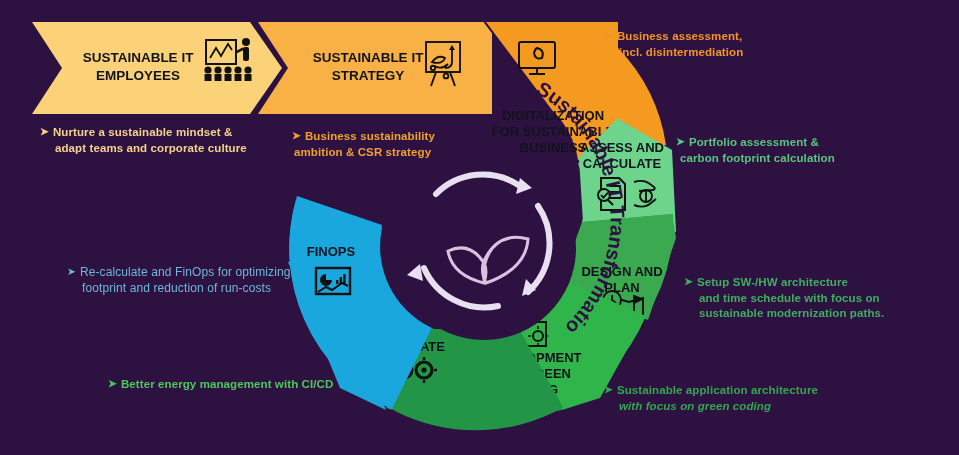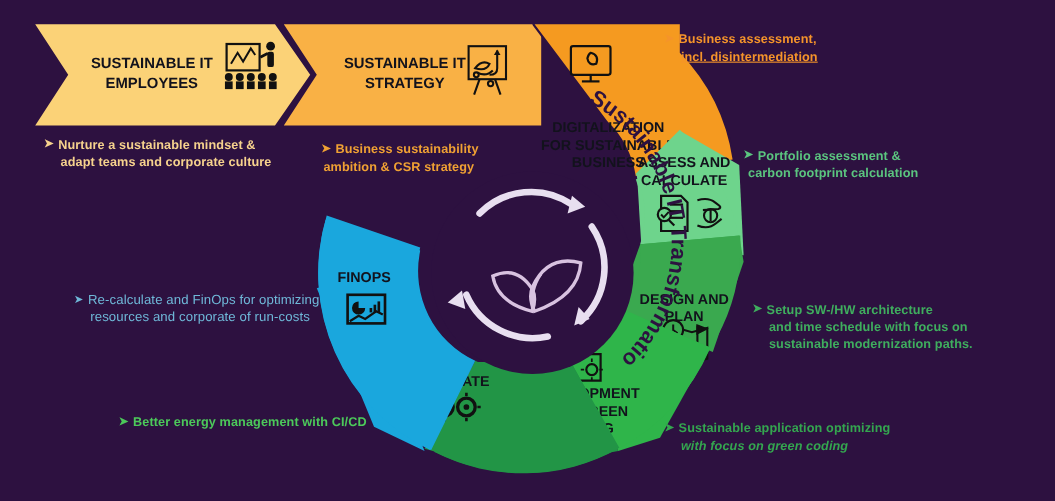--- a/index.html
+++ b/index.html
@@ -217,41 +217,41 @@
     <span class="txt" style="margin-left:15px;">adapt teams and corporate culture</span>
   </div>
 
   <div class="bullet" style="left: 292px; top: 128px; width: 190px; color: rgb(240, 161, 51);">
     <span class="chev">➤</span><span class="txt">Business sustainability</span><br>
     <span class="txt" style="margin-left:2px;">ambition &amp; CSR strategy</span>
   </div>
 
   <div class="bullet" style="left: 604px; top: 28px; width: 220px; color: rgb(245, 148, 42);">
     <span class="chev">➤</span><span class="txt">Business assessment,</span><br>
-    <span class="txt" style="margin-left:15px;text-decoration:underline;">incl. disintermediation</span>
+    <span class="txt" style="margin-left:15px;">incl. disintermediation</span>
   </div>
 
   <div class="bullet" style="left: 676px; top: 134px; width: 230px; color: rgb(91, 197, 127);">
     <span class="chev">➤</span><span class="txt">Portfolio assessment &amp;</span><br>
     <span class="txt" style="margin-left:4px;">carbon footprint calculation</span>
   </div>
 
   <div class="bullet" style="left: 684px; top: 274px; width: 250px; color: rgb(63, 174, 94);">
     <span class="chev">➤</span><span class="txt">Setup SW-/HW architecture</span><br>
     <span class="txt" style="margin-left:15px;">and time schedule with focus on</span><br>
     <span class="txt" style="margin-left:15px;">sustainable modernization paths.</span>
   </div>
 
   <div class="bullet" style="left: 604px; top: 382px; width: 270px; color: rgb(52, 166, 79);">
-    <span class="chev">➤</span><span class="txt">Sustainable application optimizing</span><br>
+    <span class="chev">➤</span><span class="txt">Sustainable application architecture</span><br>
     <span class="txt" style="margin-left:15px;font-style:italic;">with focus on green coding</span>
   </div>
 
   <div class="bullet" style="left: 108px; top: 376px; width: 300px; color: rgb(76, 201, 90);">
     <span class="chev">➤</span><span class="txt">Better energy management with CI/CD</span><br>
   </div>
 
   <div class="bullet thin" style="left: 42px; top: 264px; width: 260px; color: rgb(111, 184, 216);">
     <span class="chev">➤</span><span class="txt">Re-calculate and FinOps for optimizing</span><br>
-    <span class="txt" style="margin-left:15px;">resources and corporate of run-costs</span>
+    <span class="txt" style="margin-left:15px;">footprint and reduction of run-costs</span>
   </div>
 
 </div>
 
 </body></html>

